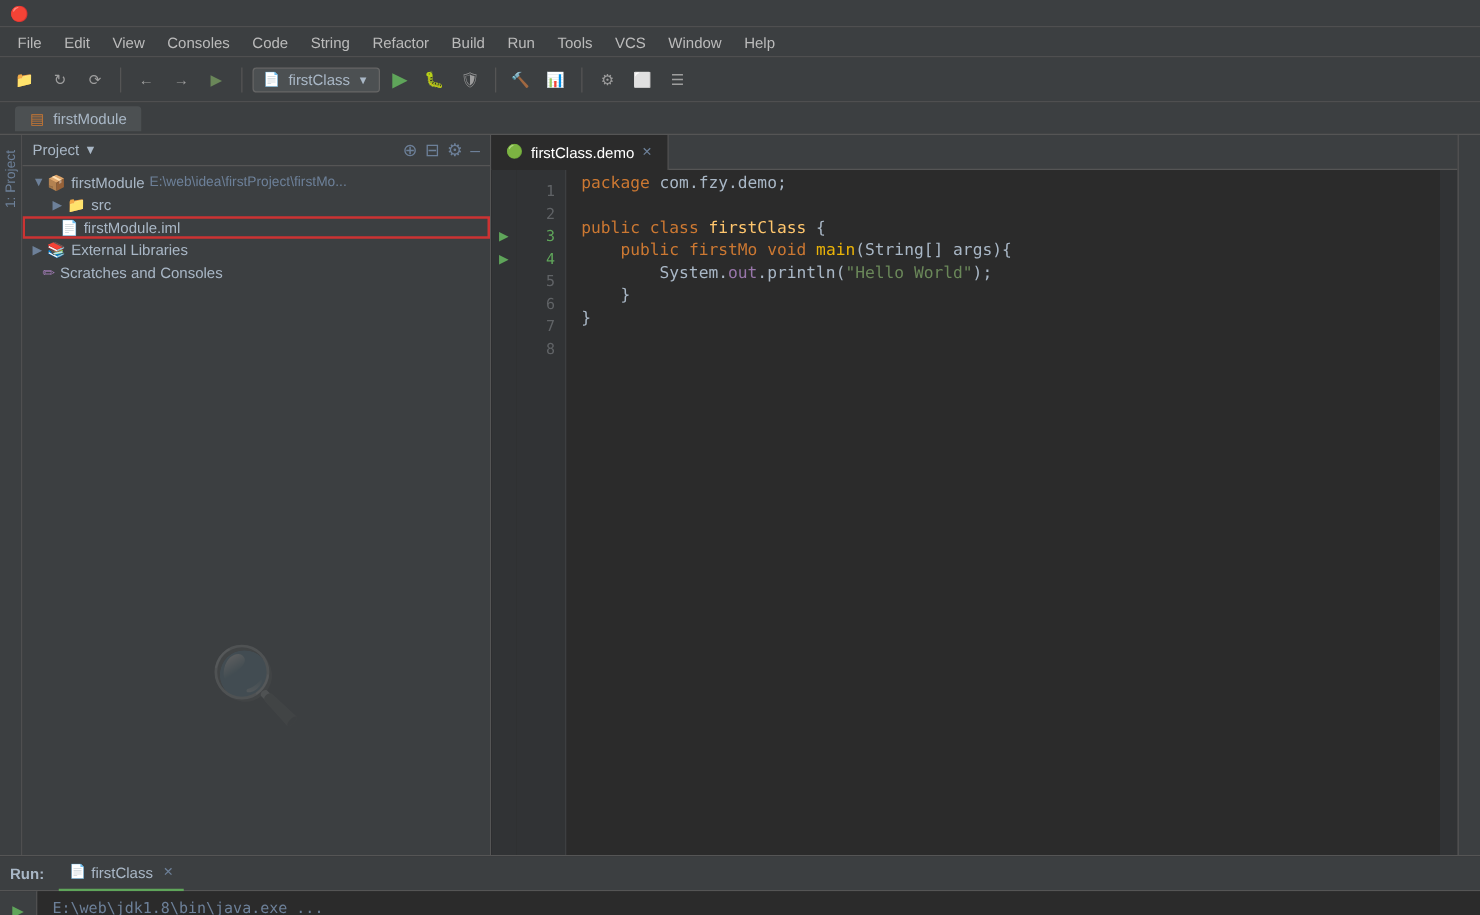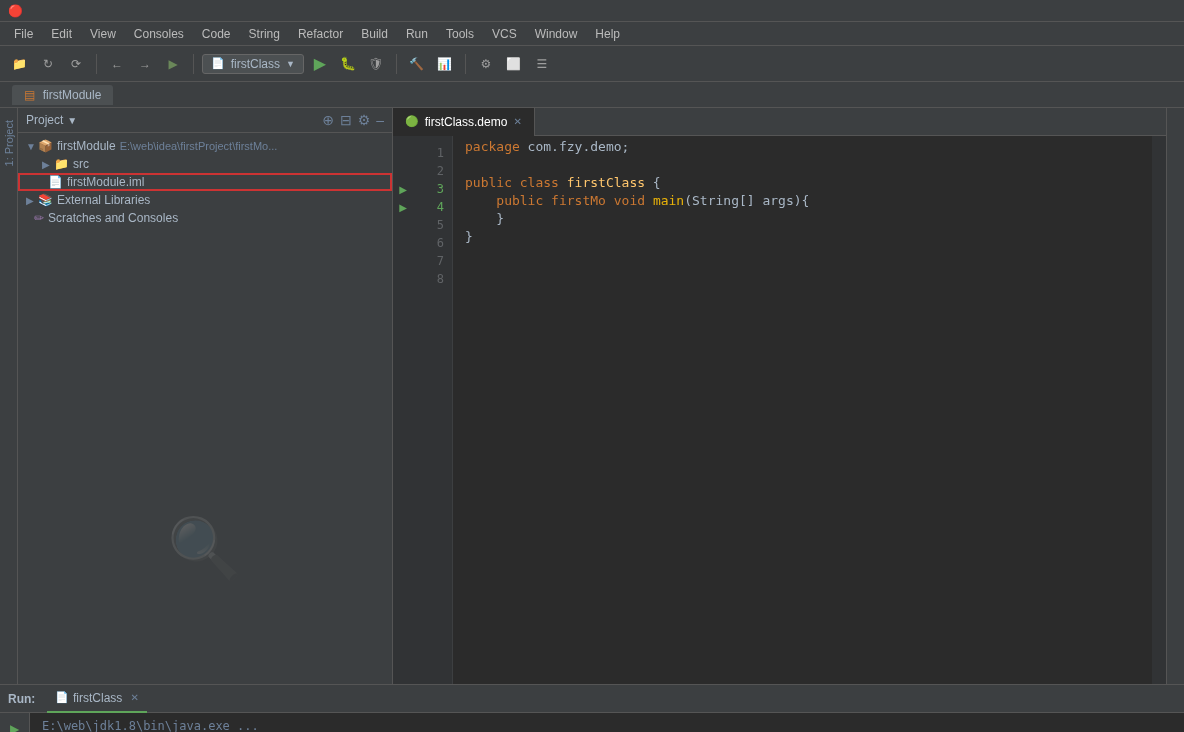--- a/index.html
+++ b/index.html
@@ -537,20 +537,23 @@
           <span class="kw">package</span><span> com.fzy.demo;</span>
         </div>
         <div class="code-line">&nbsp;</div>
         <div class="code-line">
           <span class="kw">public </span><span class="kw">class </span><span class="class-name">firstClass</span><span> {</span>
         </div>
         <div class="code-line">
           <span>    </span><span class="kw">public</span><span> </span><span class="kw">firstMo</span><span> </span><span class="kw">void</span><span> </span><span class="method">main</span><span>(String[] args){</span>
         </div>
         <div class="code-line">
+          <span>        System.</span><span class="out-ref">out</span><span>.println(</span><span class="string">"Hello World"</span><span>);</span>
+        </div>
+        <div class="code-line">
           <span>    }</span>
         </div>
         <div class="code-line">
           <span>}</span>
         </div>
         <div class="code-line">&nbsp;</div>
       </div>
       <div class="right-gutter"></div>
     </div>
   </div>

